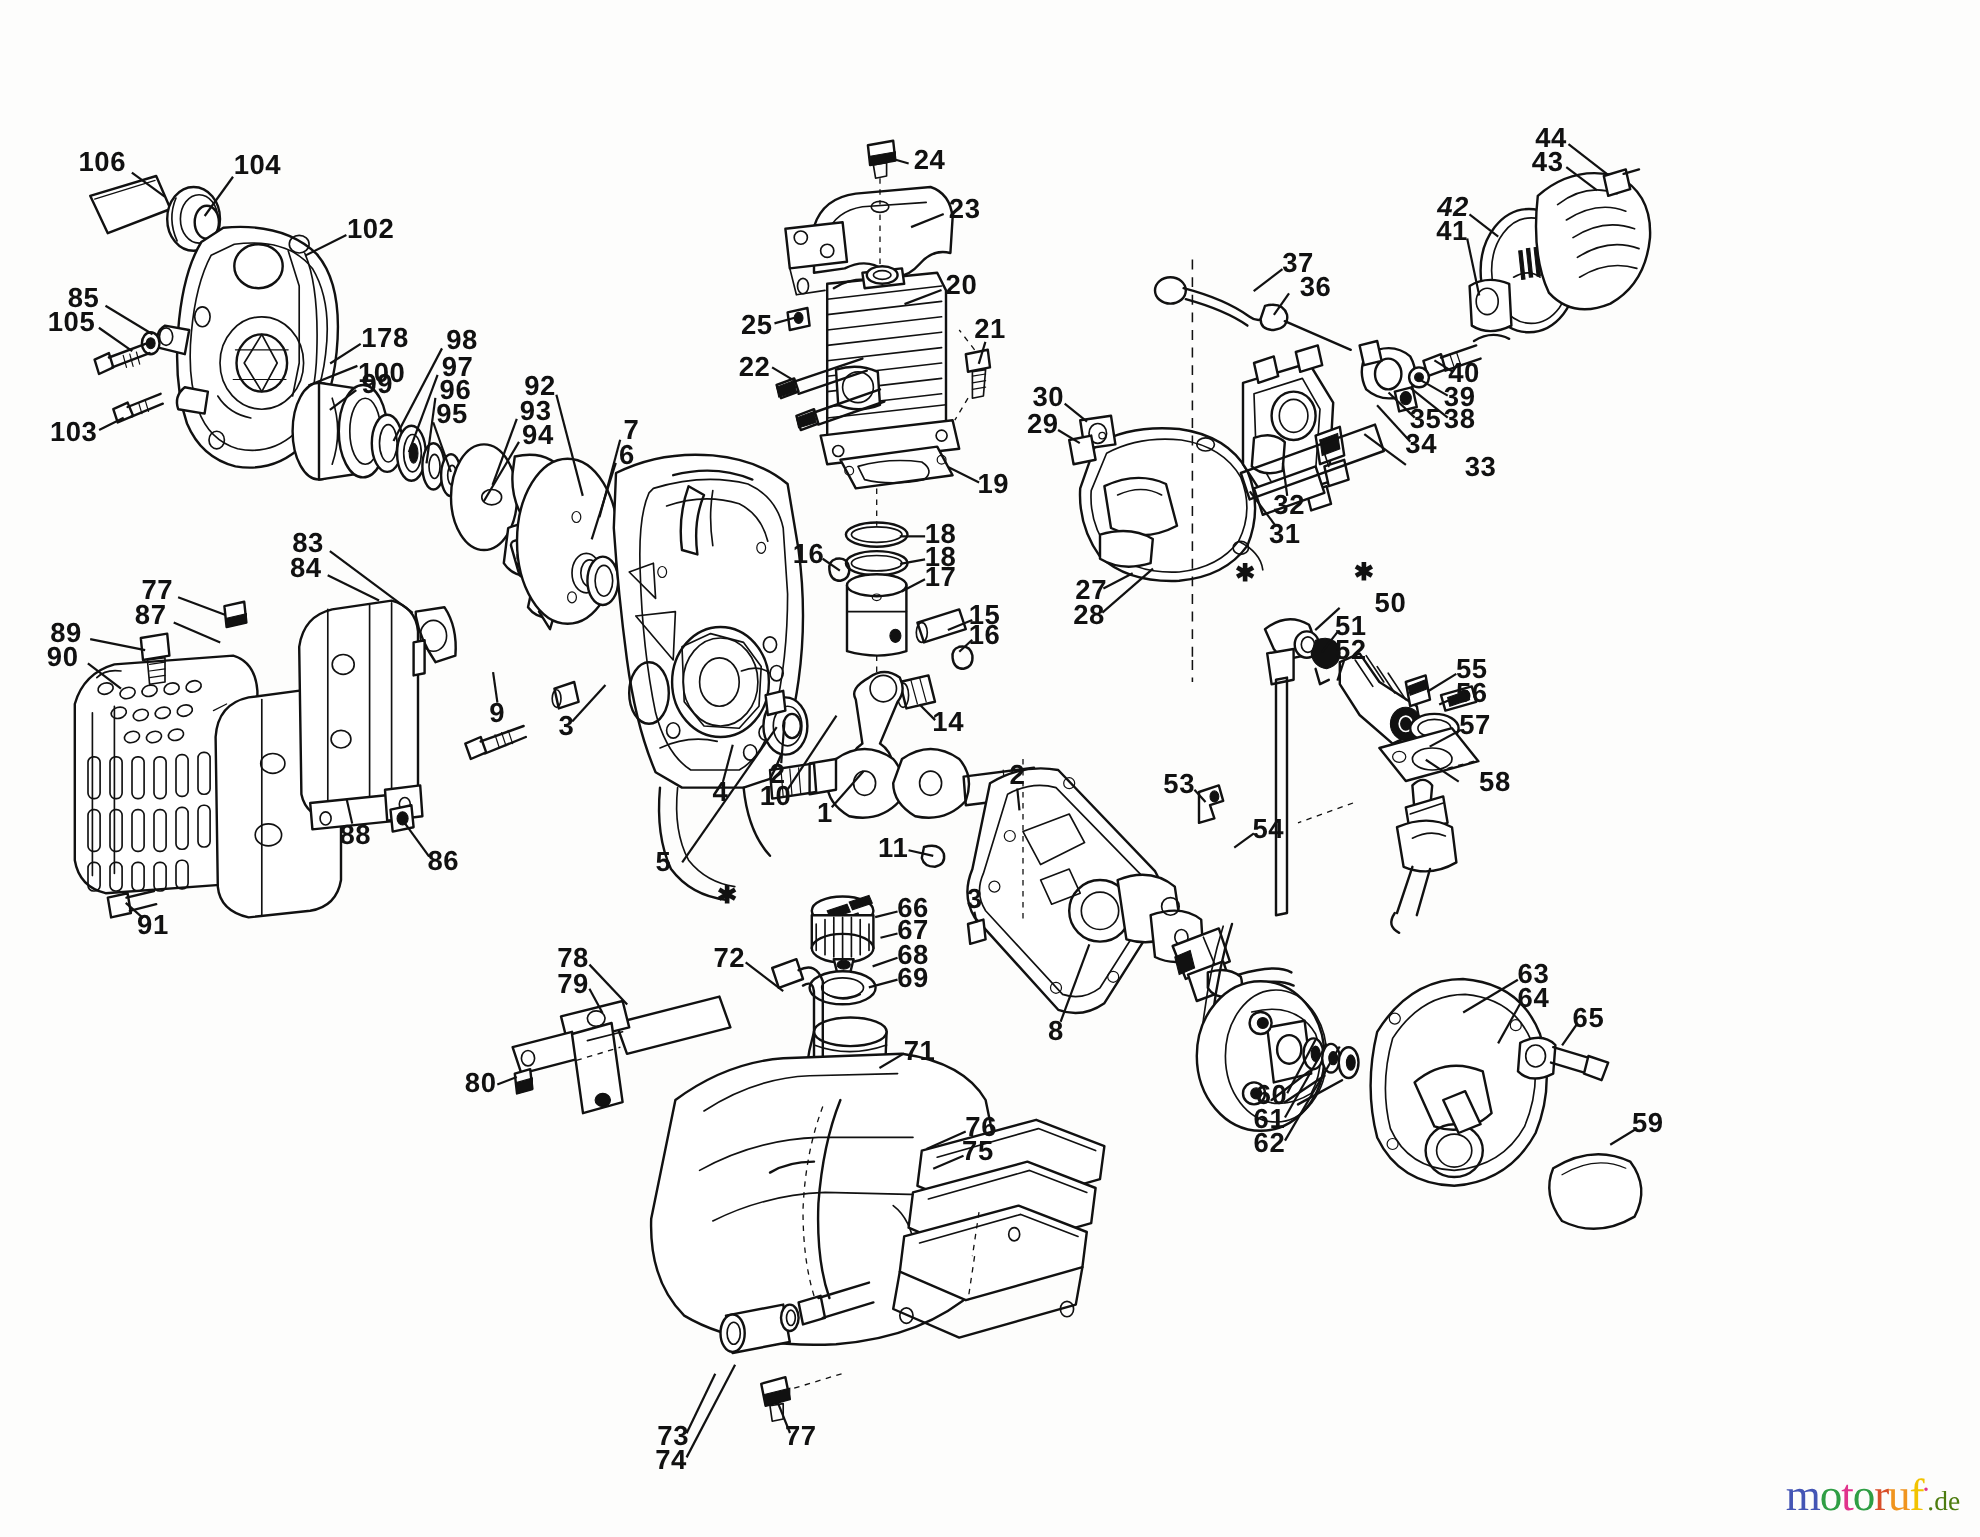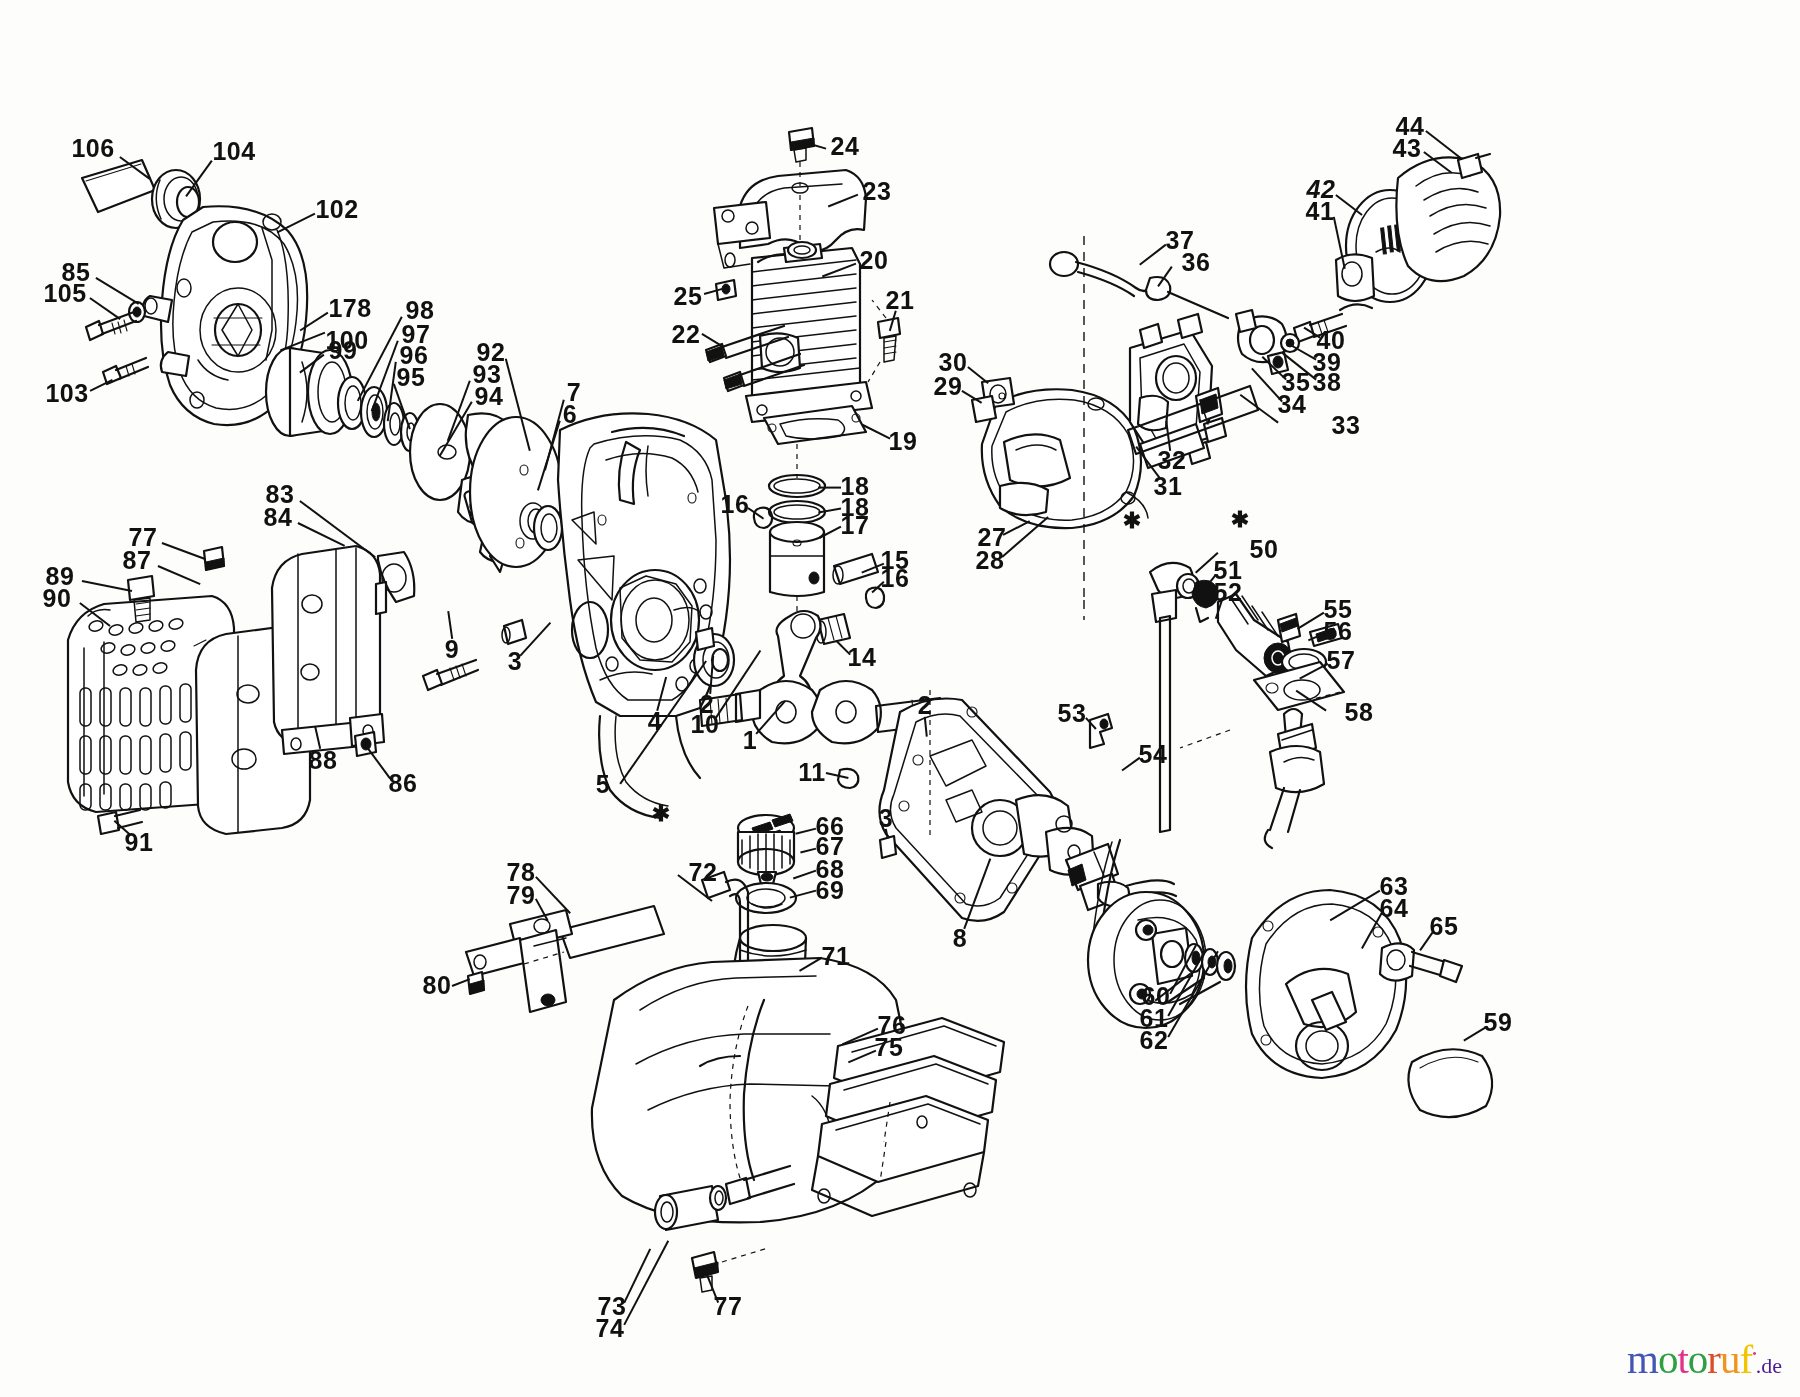--- a/index.html
+++ b/index.html
@@ -30,21 +30,21 @@
   svg .f{fill:#fff;stroke:#111;stroke-width:2.2;stroke-linejoin:round;}
   svg .fk{fill:#111;stroke:#111;stroke-width:1;}
   svg .dsh{fill:none;stroke:#111;stroke-width:1.4;stroke-dasharray:9 7;}
   svg .dsh2{fill:none;stroke:#111;stroke-width:1.2;stroke-dasharray:5 5;}
   
   #wm{
     position:absolute;right:18px;bottom:14px;
     font-family:"Liberation Serif",serif;font-size:41px;letter-spacing:-1px;
     user-select:none;
   }
-  #wm .d{font-size:22px;color:#4c1d95;letter-spacing:0;}
+  #wm .d{font-size:25px;color:#4d7c0f;letter-spacing:0;}
   #wm .dot{font-size:13px;vertical-align:super;}
   
   .xm{position:absolute;font-weight:700;font-size:22px;color:#111;transform:translate(-50%,-50%);}
 </style>
 </head>
 <body>
 
 <div id="sheet">
 
   <svg style="left:0;top:0;width:1800px;height:1397px;">
@@ -922,21 +922,21 @@
       <div class="num" style="left: 1498px; top: 1022px;">59</div>
       <div class="lead" style="left: 816px; top: 828px; width: 20.6155px; transform: rotate(165.964deg);"></div>
       <div class="num" style="left: 830px; top: 826px;">66</div>
       <div class="lead" style="left: 816px; top: 848px; width: 16.4924px; transform: rotate(165.964deg);"></div>
       <div class="num" style="left: 830px; top: 846px;">67</div>
       <div class="lead" style="left: 816px; top: 870px; width: 24.3516px; transform: rotate(160.821deg);"></div>
       <div class="num" style="left: 830px; top: 869px;">68</div>
       <div class="lead" style="left: 816px; top: 890px; width: 26.9258px; transform: rotate(164.932deg);"></div>
       <div class="num" style="left: 830px; top: 890px;">69</div>
       <div class="lead" style="left: 678px; top: 874px; width: 42.8019px; transform: rotate(37.4054deg);"></div>
-      <div class="num" style="left: 663px; top: 872px; margin-left: 40px;">72</div>
+      <div class="num" style="left: 663px; top: 872px;">72</div>
       <div class="lead" style="left: 822px; top: 957px; width: 25.5539px; transform: rotate(149.421deg);"></div>
       <div class="num" style="left: 836px; top: 956px;">71</div>
       <div class="lead" style="left: 536px; top: 876px; width: 49.5177px; transform: rotate(46.6366deg);"></div>
       <div class="num" style="left: 521px; top: 872px;">78</div>
       <div class="lead" style="left: 536px; top: 898px; width: 25.0599px; transform: rotate(61.3895deg);"></div>
       <div class="num" style="left: 521px; top: 895px;">79</div>
       <div class="lead" style="left: 452px; top: 985px; width: 19.3132px; transform: rotate(-21.2505deg);"></div>
       <div class="num" style="left: 437px; top: 985px;">80</div>
       <div class="lead" style="left: 878px; top: 1028px; width: 39.3954px; transform: rotate(156.038deg);"></div>
       <div class="num" style="left: 892px; top: 1025px;">76</div>

